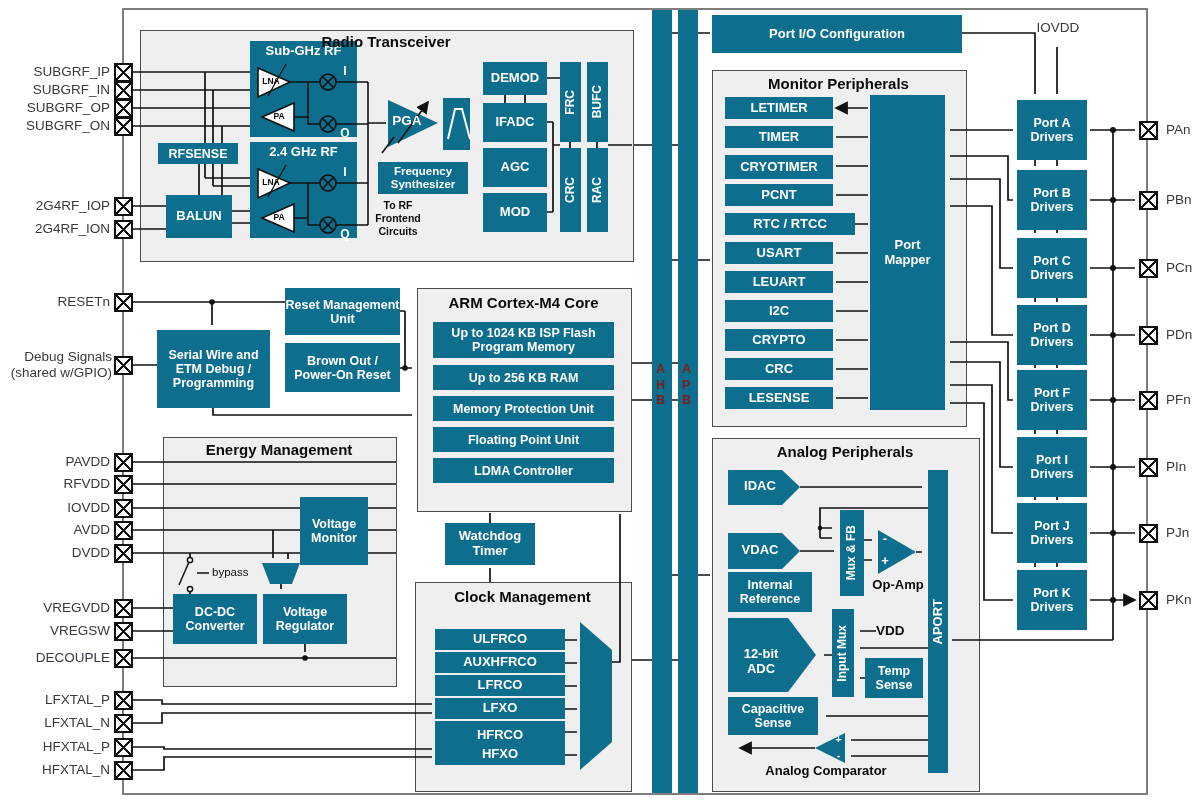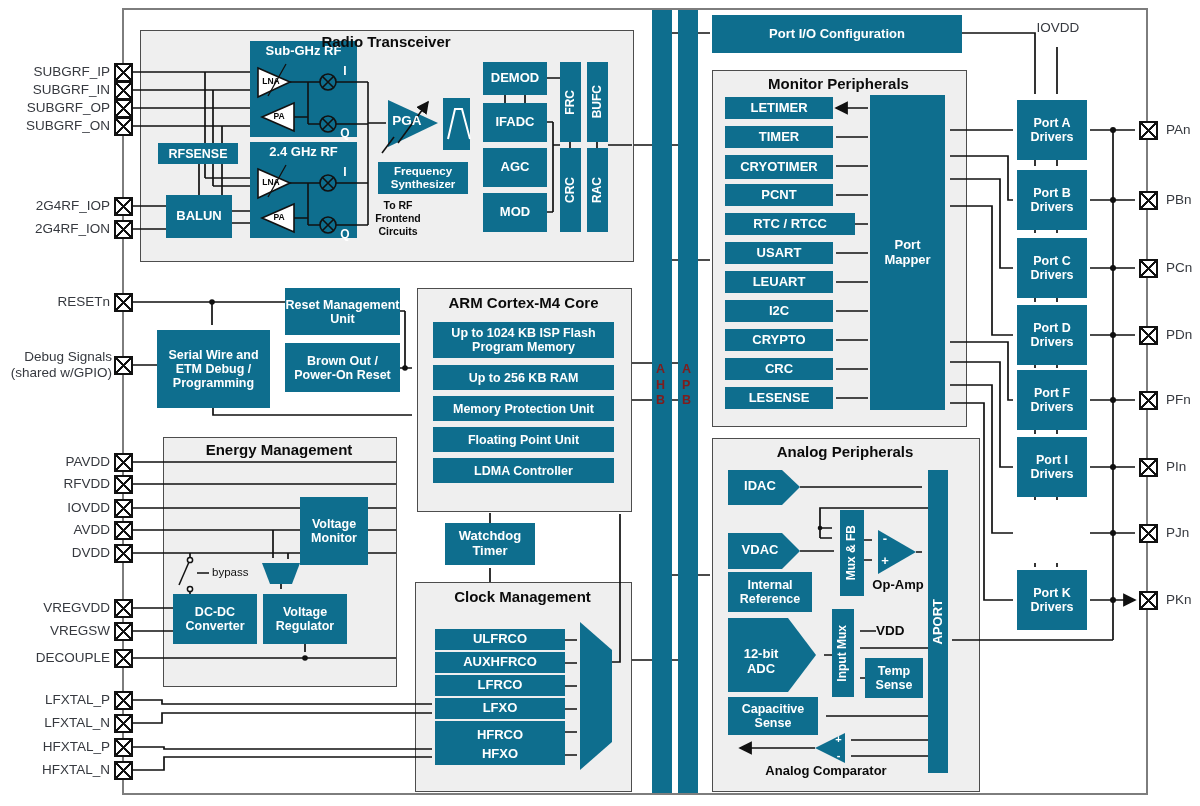--- a/index.html
+++ b/index.html
@@ -170,20 +170,21 @@
   <div class="tbox" style="left:725px;top:358px;width:108px;height:22px">CRC</div>
   <div class="tbox" style="left:725px;top:387px;width:108px;height:22px">LESENSE</div>
   <div class="tbox" style="left:870px;top:95px;width:75px;height:315px">Port Mapper</div>
 
   <div class="tbox" style="left:1017px;top:100px;width:70px;height:60px;font-size:12.5px">Port A Drivers</div>
   <div class="tbox" style="left:1017px;top:170px;width:70px;height:60px;font-size:12.5px">Port B Drivers</div>
   <div class="tbox" style="left:1017px;top:238px;width:70px;height:60px;font-size:12.5px">Port C Drivers</div>
   <div class="tbox" style="left:1017px;top:305px;width:70px;height:60px;font-size:12.5px">Port D Drivers</div>
   <div class="tbox" style="left:1017px;top:437px;width:70px;height:60px;font-size:12.5px">Port I Drivers</div>
   <div class="tbox" style="left:1017px;top:370px;width:70px;height:60px;font-size:12.5px">Port F Drivers</div>
+  <div class="tbox" style="left:1017px;top:503px;width:70px;height:60px;font-size:12.5px">Port J Drivers</div>
   <div class="tbox" style="left:1017px;top:570px;width:70px;height:60px;font-size:12.5px">Port K Drivers</div>
 
   <div class="title" style="left:712px;top:443px;width:266px">Analog Peripherals</div>
   <div class="wht" style="left:732px;top:478px;width:56px;font-size:13px">IDAC</div>
   <div class="wht" style="left:732px;top:542px;width:56px;font-size:13px">VDAC</div>
   <div class="tbox" style="left:840px;top:510px;width:24px;height:86px;font-size:12px">
       <span class="vtext">Mux &amp; FB</span>
     </div>
   <div class="wht" style="left:879px;top:531px;width:12px;font-size:13px">-</div>
   <div class="wht" style="left:879px;top:553px;width:12px;font-size:13px">+</div>

